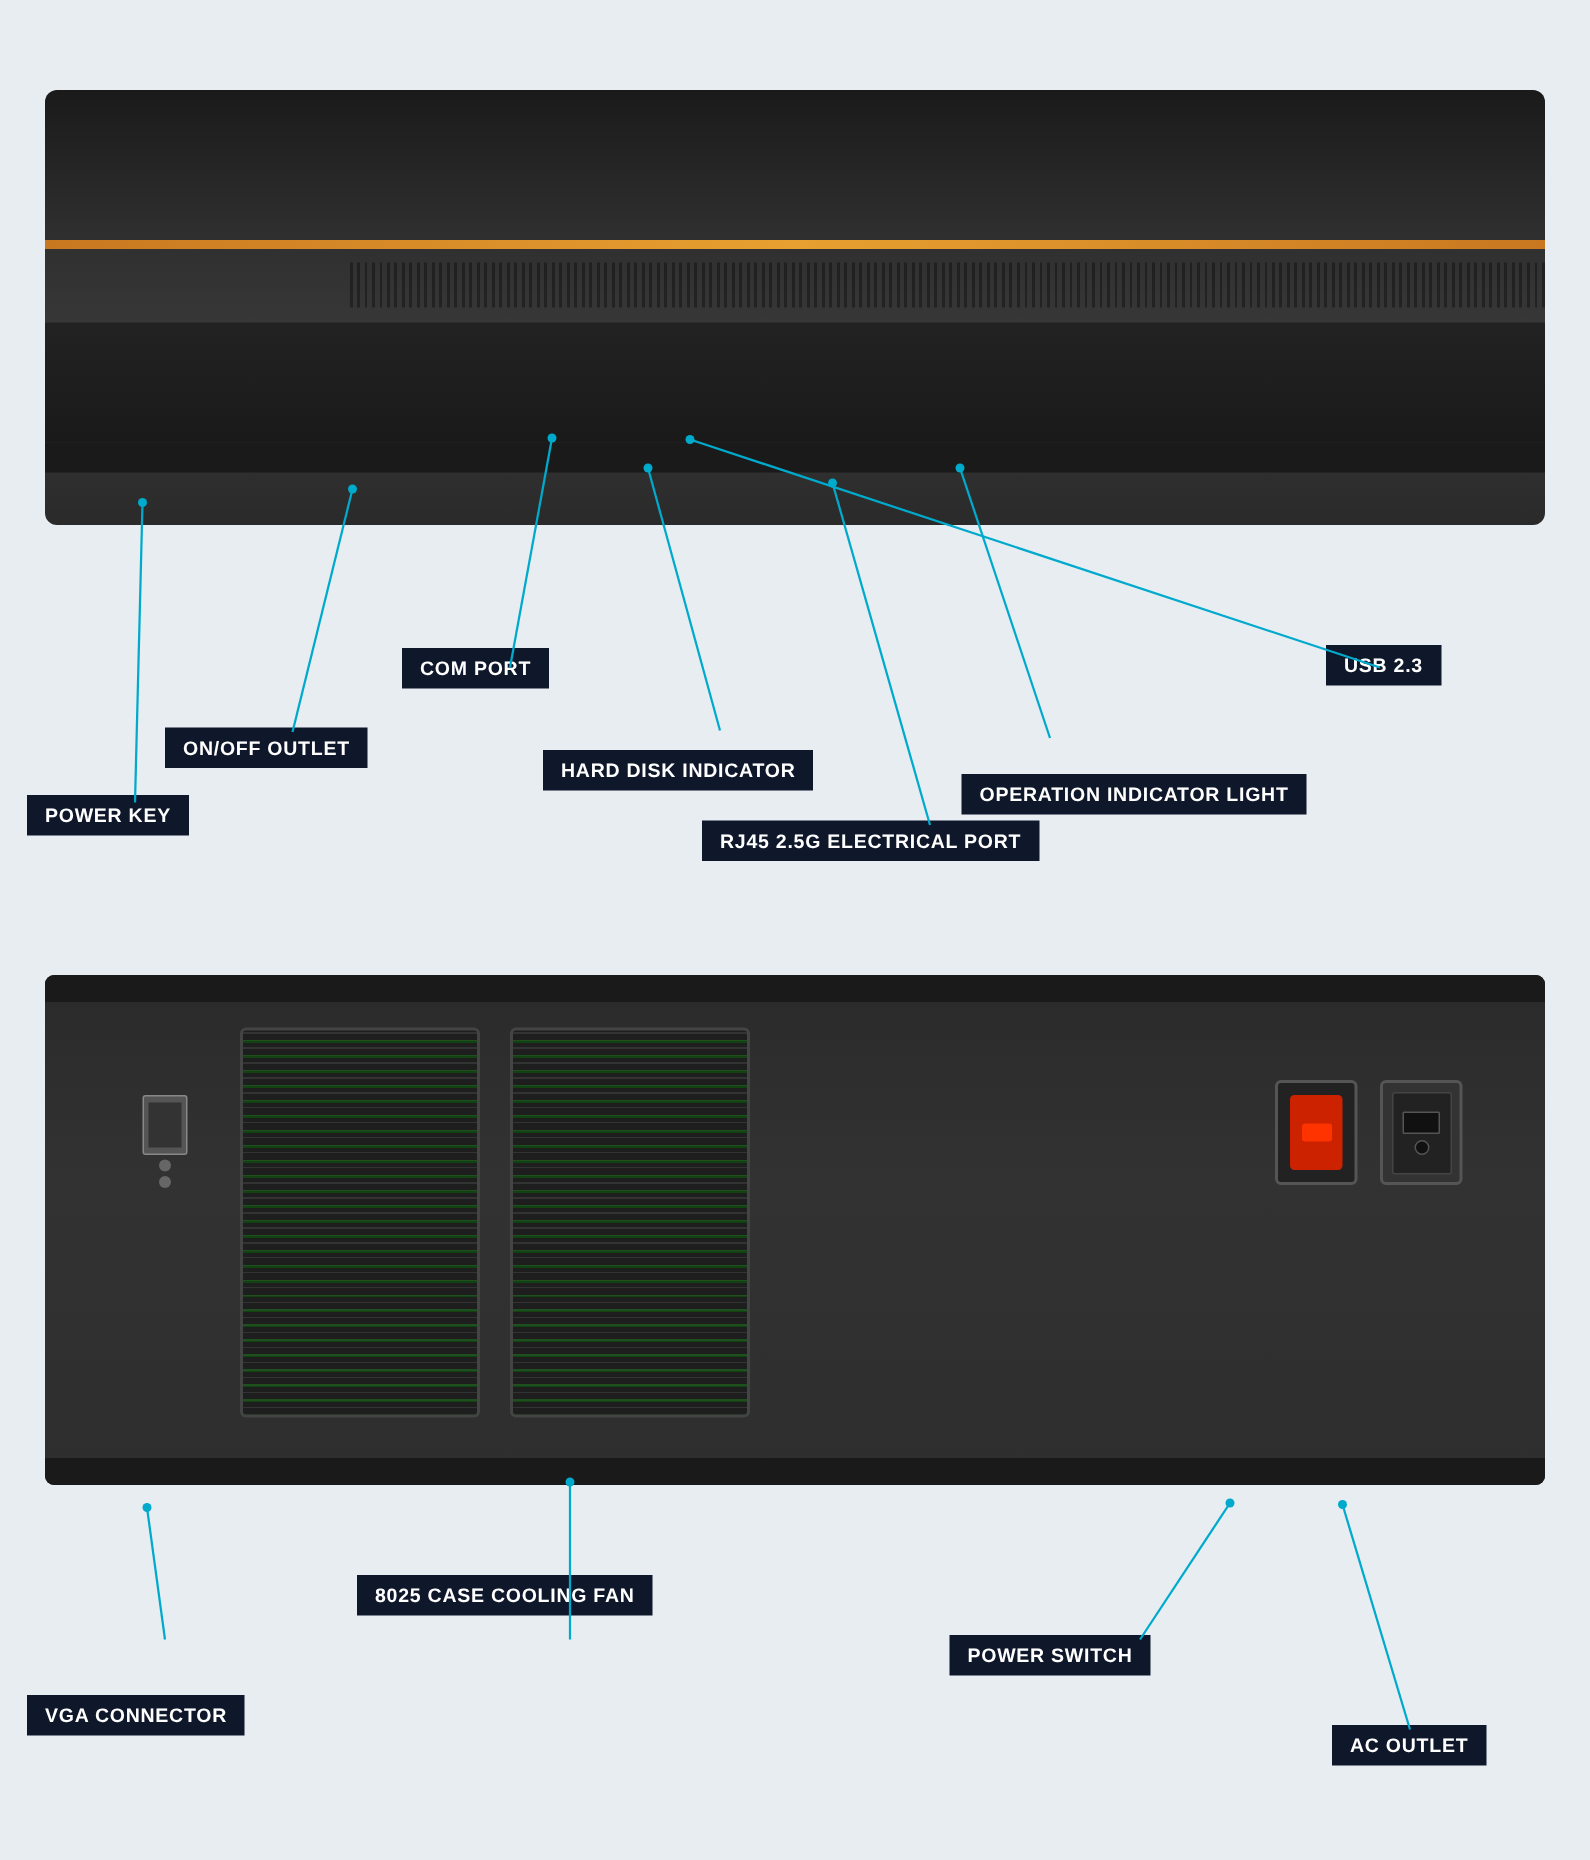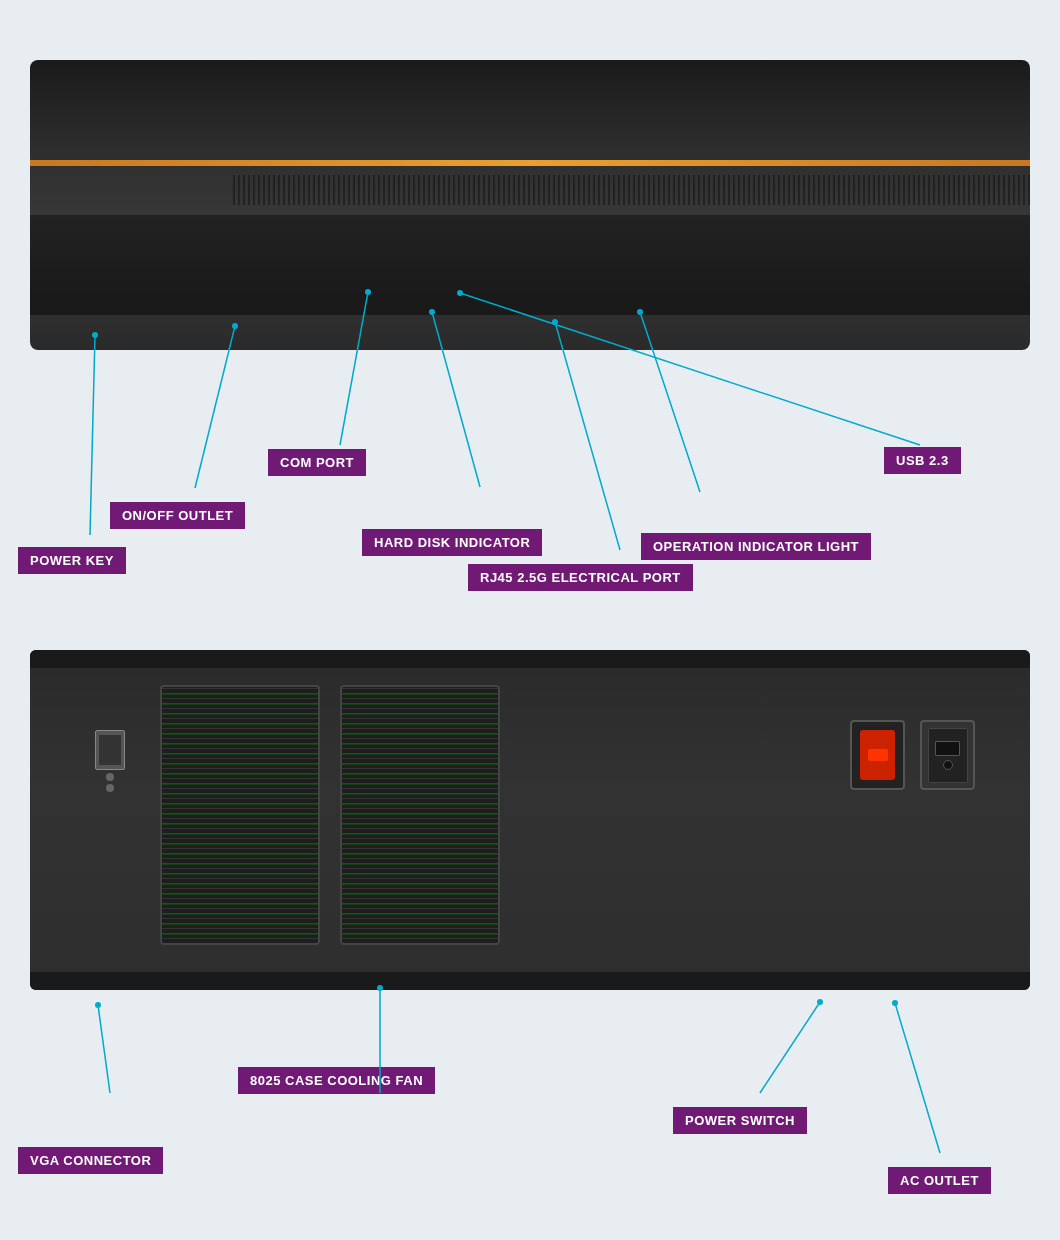--- a/index.html
+++ b/index.html
@@ -7,29 +7,28 @@
       width: 1060px;
       height: 1240px;
       background: #e8edf2;
       font-family: Arial, sans-serif;
       overflow: hidden;
       position: relative;
     }
 
     
     .label {
-      background: #701a75;
+      background: #0f172a;
       color: #fff;
       font-weight: 700;
       font-size: 13px;
       padding: 6px 12px;
       display: inline-block;
       white-space: nowrap;
       letter-spacing: 0.5px;
-      margin-top: 17px;
     }
 
     
     .device-top {
       position: absolute;
       top: 30px;
       left: 30px;
       right: 30px;
       height: 390px;
     }
@@ -313,21 +312,21 @@
 </div>
 
 <div class="label-box" style="left:110px; top:485px;">
   <div class="label">ON/OFF OUTLET</div>
 </div>
 
 <div class="label-box" style="left:268px; top:432px;">
   <div class="label">COM PORT</div>
 </div>
 
-<div class="label-box" style="left:362px; top:512px;">
+<div class="label-box" style="left:362px; top:500px;">
   <div class="label">HARD DISK INDICATOR</div>
 </div>
 
 <div class="label-box" style="left:641px; top:516px;">
   <div class="label">OPERATION INDICATOR LIGHT</div>
 </div>
 
 <div class="label-box" style="left:884px; top:430px;">
   <div class="label">USB 2.3</div>
 </div>
@@ -376,21 +375,21 @@
 </div>
 
 <div class="label-box" style="left:18px; top:1130px;">
   <div class="label">VGA  CONNECTOR</div>
 </div>
 
 <div class="label-box" style="left:238px; top:1050px;">
   <div class="label">8025 CASE COOLING FAN</div>
 </div>
 
-<div class="label-box" style="left:673px; top:1090px;">
+<div class="label-box" style="left:633px; top:1090px;">
   <div class="label">POWER  SWITCH</div>
 </div>
 
 <div class="label-box" style="left:888px; top:1150px;">
   <div class="label">AC  OUTLET</div>
 </div>
 
 <svg class="annotations" xmlns="http://www.w3.org/2000/svg">
 
   <line x1="90" y1="535" x2="95" y2="335" stroke="#00aacc" stroke-width="1.5"></line>

